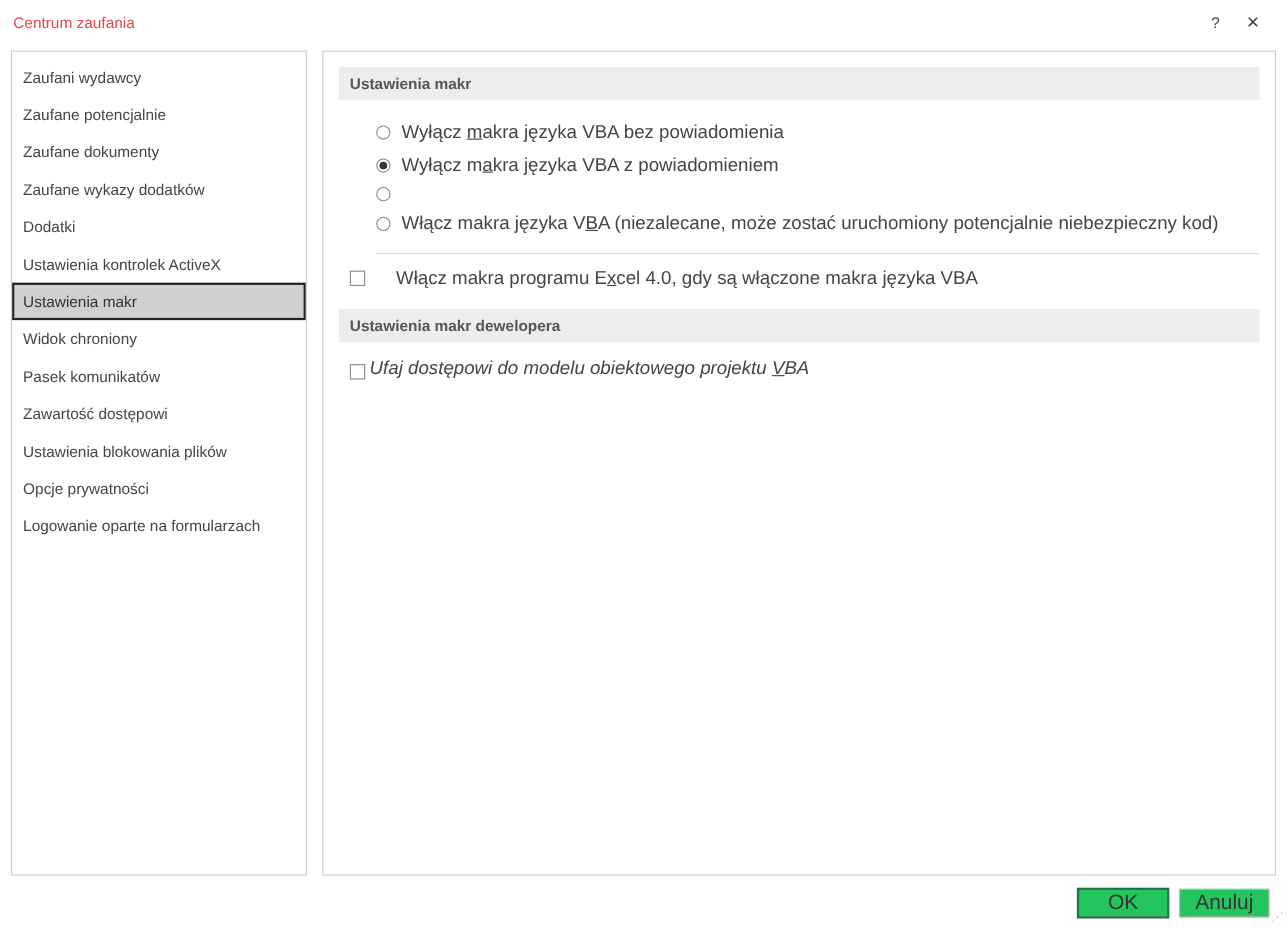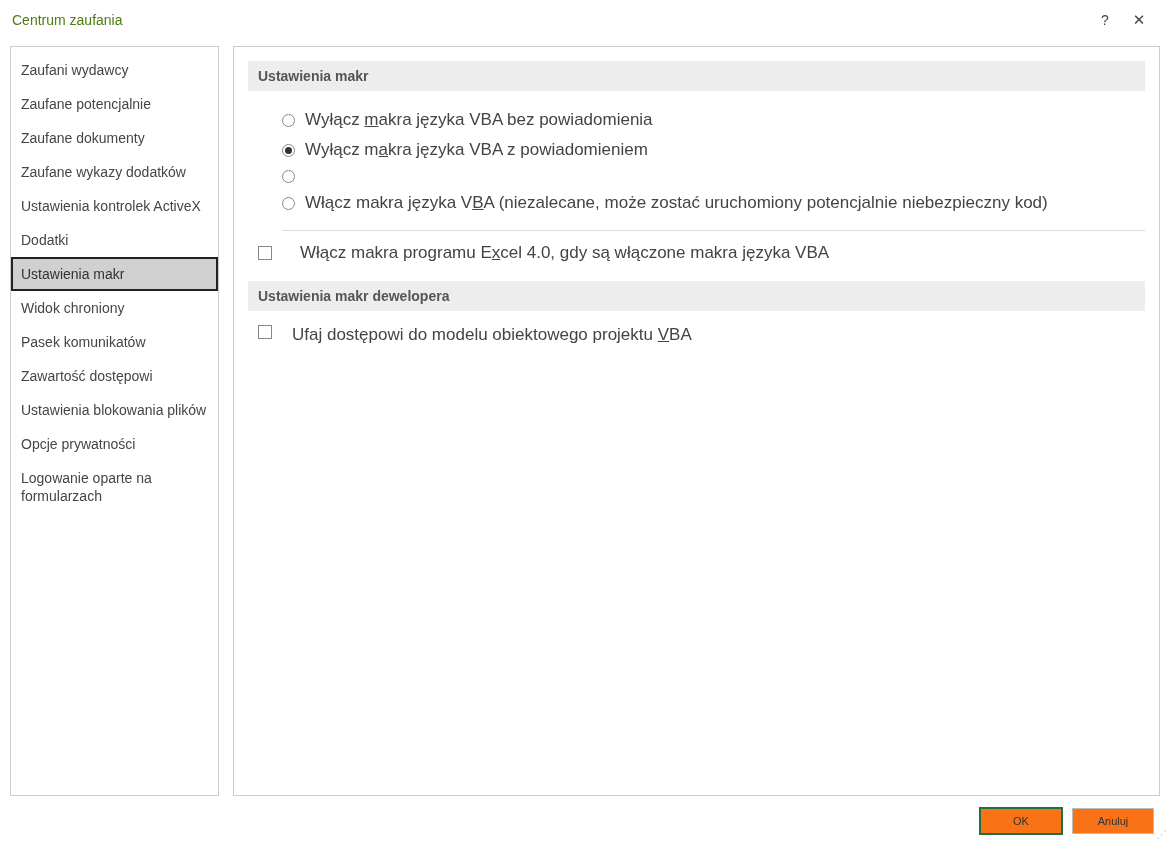--- a/index.html
+++ b/index.html
@@ -13,41 +13,41 @@
     position: relative;
   }
   .titlebar {
     display: flex;
     align-items: center;
     padding: 10px 14px 10px 12px;
     height: 40px;
   }
   .titlebar .title {
     flex: 1;
-    color: #4d7c0f;
+    color: #ef4444;
     font-size: 14px;
   }
   .titlebar .tb-btn {
     width: 34px;
     text-align: center;
     font-size: 14px;
     color: #444;
     cursor: pointer;
     user-select: none;
   }
   .titlebar .tb-close {
     font-size: 15px;
   }
   .content {
     display: flex;
     gap: 14px;
     padding: 6px 10px 0 10px;
   }
   .sidebar {
-    width: 209px;
+    width: 269px;
     height: 750px;
     border: 1px solid #ccc;
     padding-top: 6px;
     overflow: hidden;
   }
   .sidebar-item {
     padding: 8px 10px;
     color: #454545;
     cursor: pointer;
     font-size: 14px;
@@ -113,38 +113,39 @@
   .check-row-outer {
     padding-left: 10px;
     display: flex;
     align-items: center;
     gap: 28px;
     margin-bottom: 18px;
   }
   .check-row-dev {
     padding-left: 10px;
     display: flex;
-    align-items: flex-start;
-    gap: 20px;
+    align-items: flex-end;
+    gap: 4px;
+    font-style: italic;
   }
   .label-text { color: #444; font-size: 17px; }
   .label-text .ul { text-decoration: underline; }
   .buttons {
     position: absolute;
     bottom: 12px;
     right: 16px;
     display: flex;
     gap: 10px;
   }
   .btn {
     min-width: 82px;
     height: 26px;
     border: 1px solid #bbb;
-    background: #f97316;
-    font-size: 11px;
+    background: #22c55e;
+    font-size: 19px;
     color: #333;
     cursor: pointer;
     display: inline-flex;
     align-items: center;
     justify-content: center;
     padding: 0 10px;
   }
   .btn.primary {
     outline: 2px solid #1e7145;
     outline-offset: -1px;
@@ -170,22 +171,22 @@
   <div class="tb-btn tb-close">✕</div>
 </div>
 
 <div class="content">
 
   <div class="sidebar" id="sidebar">
       <div class="sidebar-item">Zaufani wydawcy</div>
       <div class="sidebar-item">Zaufane potencjalnie</div>
       <div class="sidebar-item">Zaufane dokumenty</div>
       <div class="sidebar-item">Zaufane wykazy dodatków</div>
+      <div class="sidebar-item">Dodatki</div>
       <div class="sidebar-item">Ustawienia kontrolek ActiveX</div>
-      <div class="sidebar-item">Dodatki</div>
       <div class="sidebar-item selected">Ustawienia makr</div>
       <div class="sidebar-item">Widok chroniony</div>
       <div class="sidebar-item">Pasek komunikatów</div>
       <div class="sidebar-item">Zawartość dostępowi</div>
       <div class="sidebar-item">Ustawienia blokowania plików</div>
       <div class="sidebar-item">Opcje prywatności</div>
       <div class="sidebar-item">Logowanie oparte na formularzach</div>
     </div>
 
   <div class="panel">

